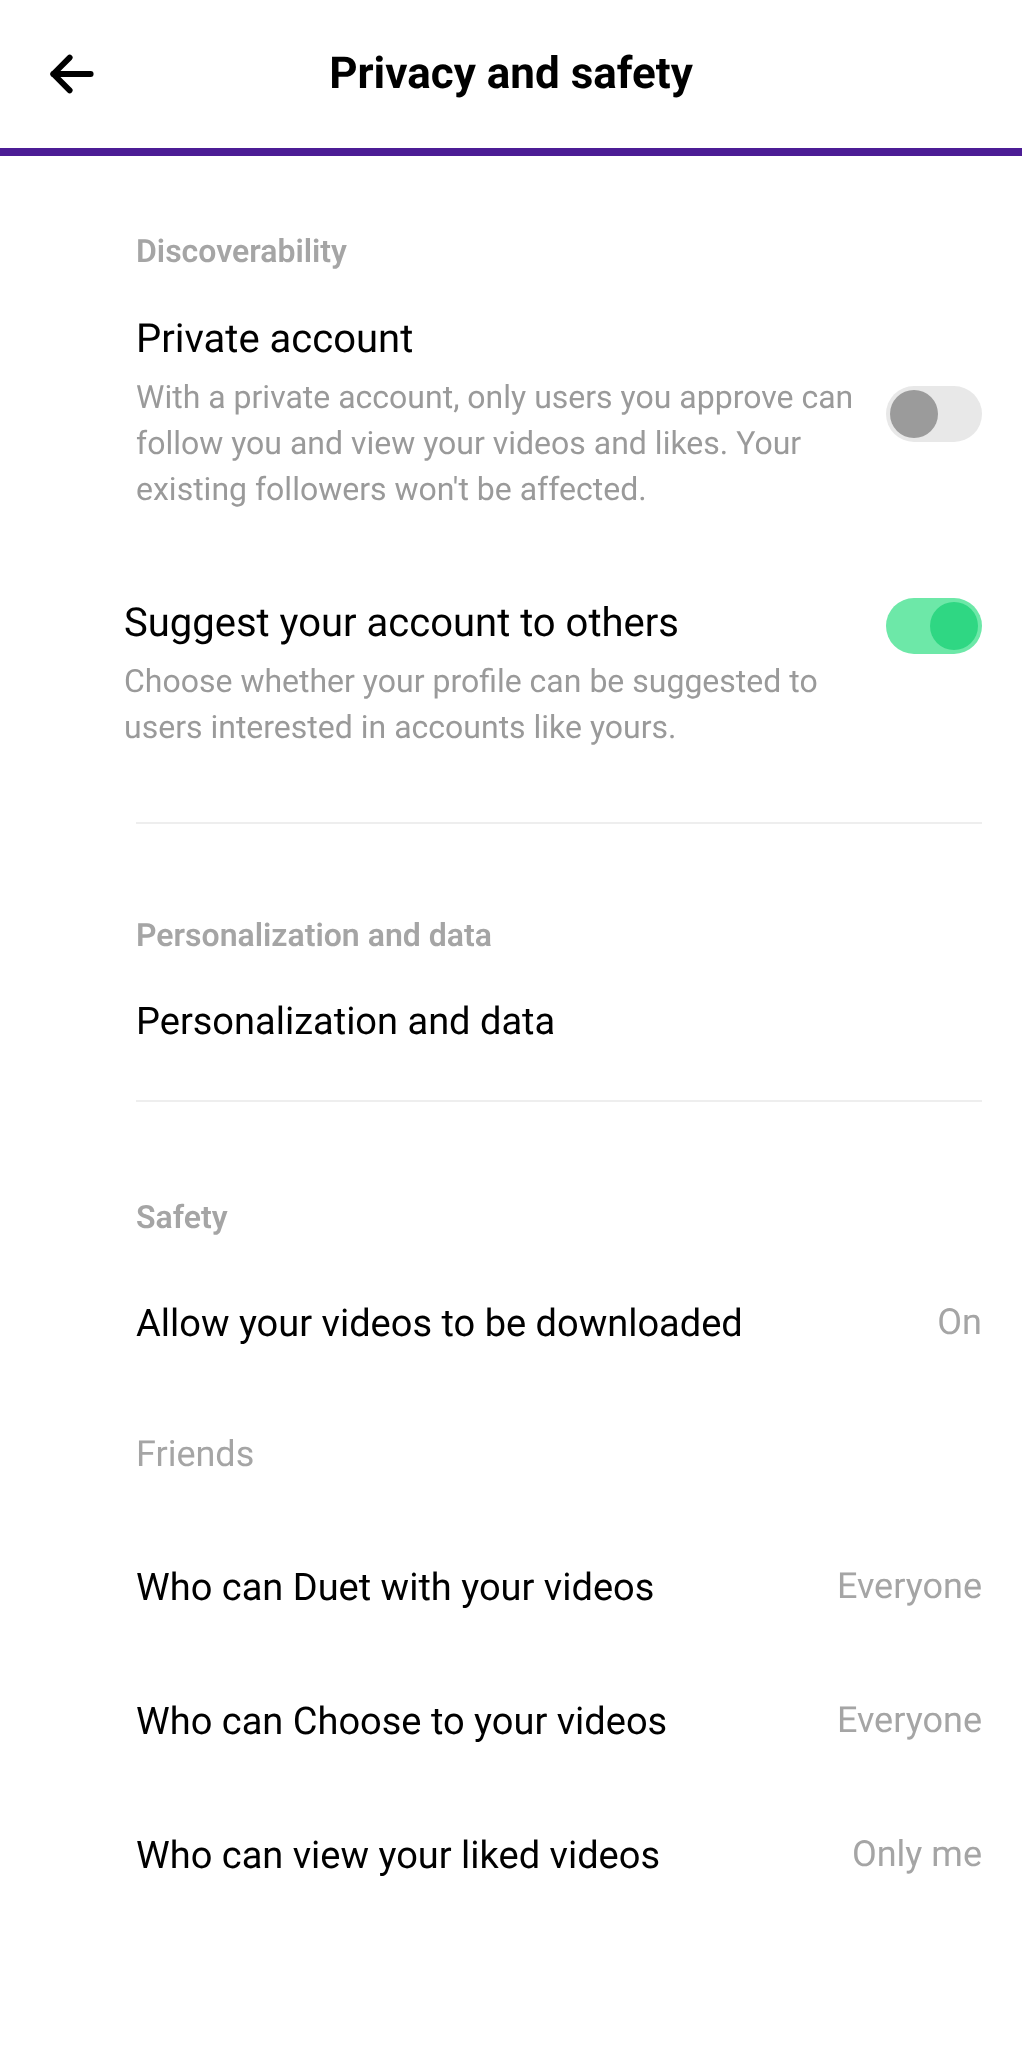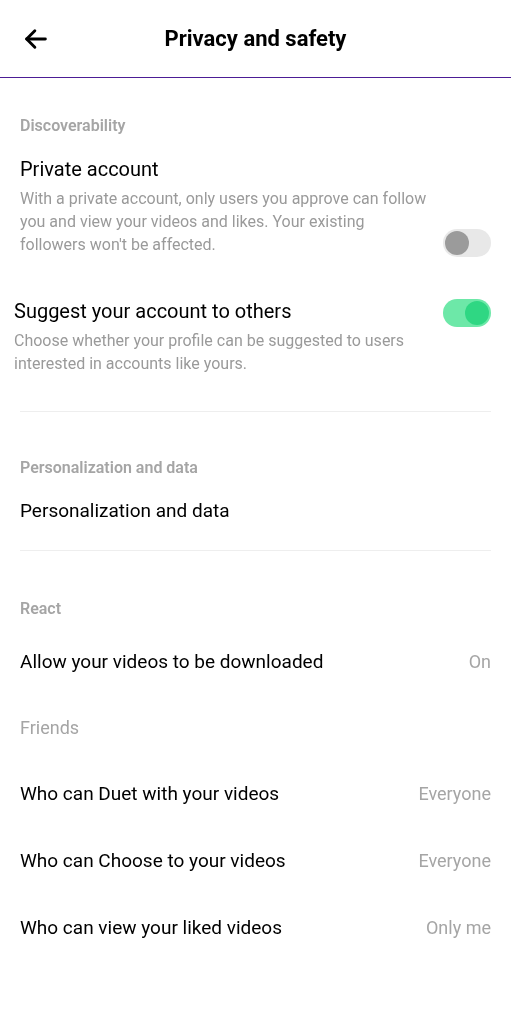--- a/index.html
+++ b/index.html
@@ -12,21 +12,21 @@
       width: 511px;
       height: 1024px;
       background: #fff;
       overflow: hidden;
     }
     .header {
       display: flex;
       align-items: center;
       justify-content: center;
       height: 78px;
-      border-bottom: 1px solid #4c1d95;
+      border-bottom: 4px solid #4c1d95;
       position: relative;
     }
     .back-btn {
       position: absolute;
       left: 20px;
       top: 50%;
       transform: translateY(-50%);
       width: 32px;
       height: 32px;
       display: flex;
@@ -34,20 +34,21 @@
       justify-content: center;
       cursor: pointer;
     }
     .header-title {
       font-size: 22px;
       font-weight: 700;
       color: #000;
     }
     .content {
       padding: 0;
+      margin-left: 48px;
     }
     .section-header {
       font-size: 16px;
       font-weight: 600;
       color: #a5a5a5;
       padding: 38px 20px 10px 20px;
     }
     .item {
       padding: 16px 20px 16px 20px;
       display: flex;
@@ -137,21 +138,21 @@
       <polyline points="11 5 4 12 11 19"></polyline>
     </svg>
   </div>
   <div class="header-title">Privacy and safety</div>
 </div>
 
 <div class="content">
 
   <div class="section-header">Discoverability</div>
 
-  <div class="item" style="align-items:flex-end;padding-top:12px;">
+  <div class="item" style="align-items:center;padding-top:12px;">
     <div class="item-col">
       <div class="item-title">Private account</div>
       <div class="item-desc">With a private account, only users you approve can follow you and view your videos and likes. Your existing followers won't be affected.</div>
     </div>
     <div class="toggle toggle-off">
       <div class="knob"></div>
     </div>
   </div>
 
   <div class="item" style="align-items:flex-start;padding-top:26px;padding-left:14px;">
@@ -167,21 +168,21 @@
   <div class="divider"></div>
 
   <div class="section-header personal">Personalization and data</div>
 
   <div class="row" style="padding-top:12px;">
     <div class="row-label">Personalization and data</div>
   </div>
 
   <div class="divider" style="margin-top:6px;"></div>
 
-  <div class="section-header safety">React</div>
+  <div class="section-header safety">Safety</div>
 
   <div class="row">
     <div class="row-label">Allow your videos to be downloaded</div>
     <div class="row-value">On</div>
   </div>
 
   <div class="row">
     <div class="row-value">Friends</div>
   </div>
 

